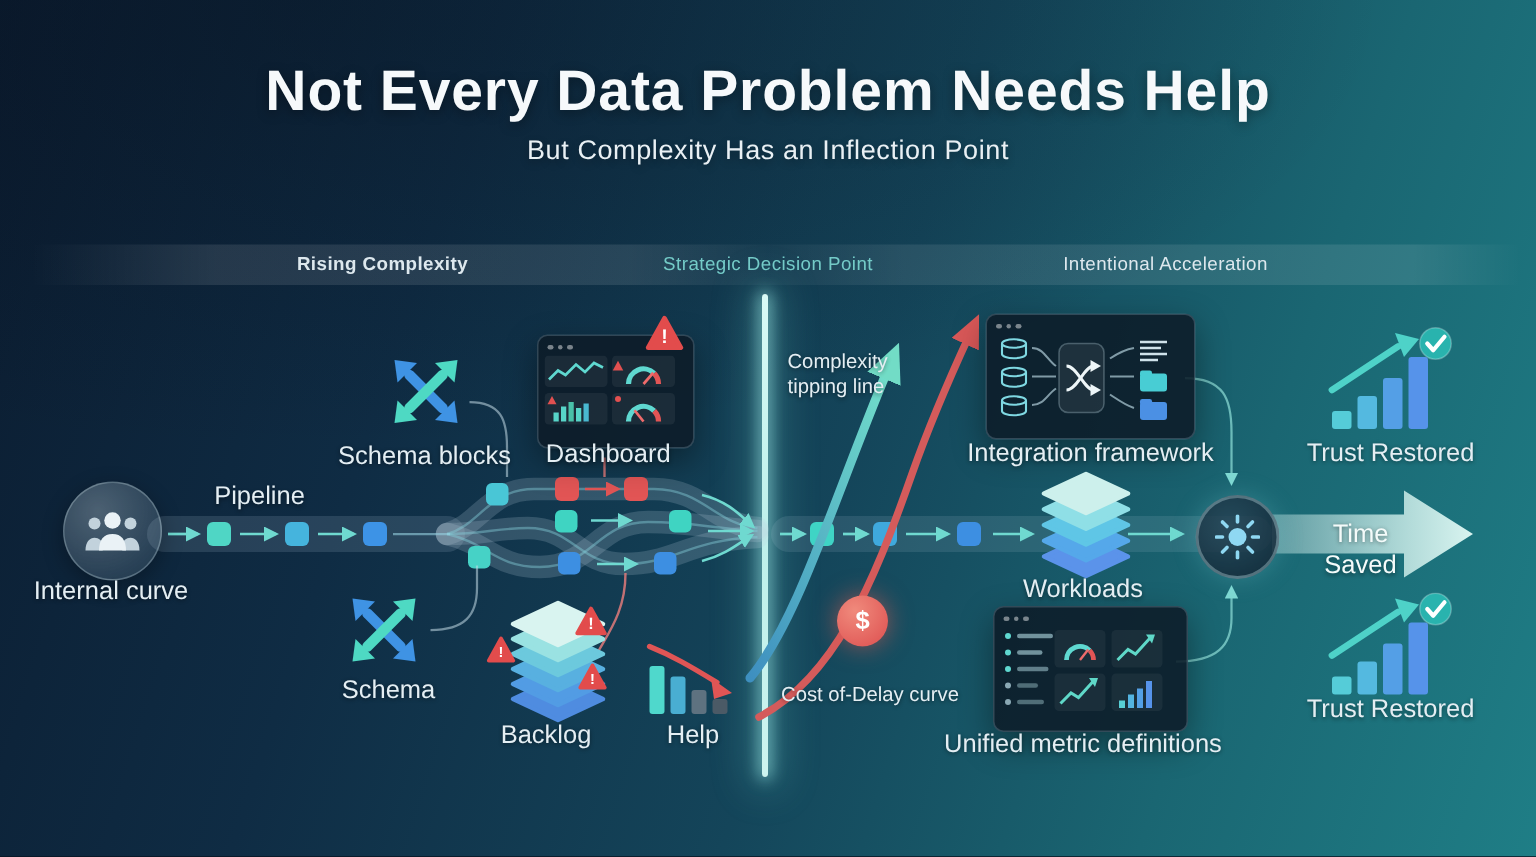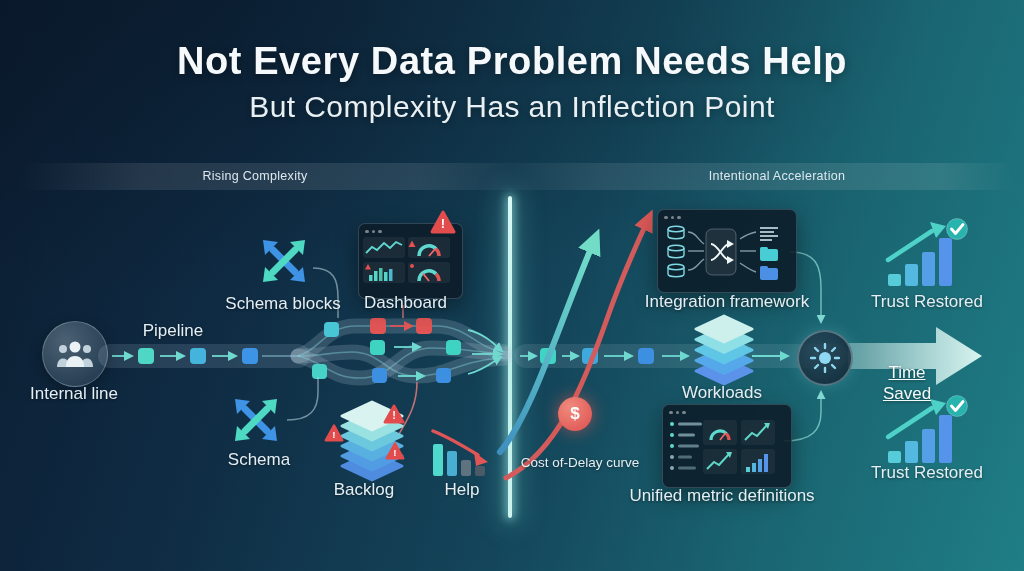--- a/index.html
+++ b/index.html
@@ -6,21 +6,21 @@
   .stage{
     position:relative;width:1024px;height:571px;overflow:hidden;
     font-family:"Liberation Sans", sans-serif;
     background:linear-gradient(108deg,#0b1c30 0%,#0f2c44 28%,#14455a 55%,#1a6672 78%,#1f7e86 100%);
   }
   .stage::after{content:"";position:absolute;inset:0;pointer-events:none;
     background:radial-gradient(1200px 500px at 20% 0%,rgba(6,14,26,.35),transparent 60%);}
   .title{position:absolute;top:40px;left:0;width:100%;text-align:center;color:#f6f9fb;
     font-size:38px;font-weight:bold;letter-spacing:.6px;text-shadow:0 2px 8px rgba(0,0,0,.35);z-index:5;}
   .subtitle{position:absolute;top:90px;left:0;width:100%;text-align:center;color:#e9f0f4;
-    font-size:30px;font-weight:normal;letter-spacing:.4px;text-shadow:0 2px 6px rgba(0,0,0,.3);z-index:5;}
+    font-size:18px;font-weight:normal;letter-spacing:.4px;text-shadow:0 2px 6px rgba(0,0,0,.3);z-index:5;}
   .laneband{position:absolute;top:163px;left:0;width:100%;height:27px;z-index:2;
     background:linear-gradient(90deg,rgba(255,255,255,0) 2%,rgba(255,255,255,.10) 14%,rgba(255,255,255,.10) 41%,rgba(255,255,255,.03) 50%,rgba(255,255,255,.09) 59%,rgba(255,255,255,.10) 92%,rgba(255,255,255,0) 99%);}
   .lane{position:absolute;top:163px;height:27px;line-height:27px;text-align:center;
     font-size:12.5px;color:#dde8ee;letter-spacing:.3px;z-index:6;}
   .lane.decision{color:#74cbc8;}
   .divider{position:absolute;left:508px;top:196px;width:4px;height:322px;border-radius:3px;z-index:3;
     background:linear-gradient(180deg,#d9faf6,#bdf0ea 50%,#cdf4ef);
     box-shadow:0 0 10px 2px rgba(160,240,235,.65),0 0 26px 8px rgba(110,215,210,.28);}
   .overlay{position:absolute;inset:0;z-index:4;}
   .node{position:absolute;z-index:6;}
@@ -46,21 +46,22 @@
 </style>
 </head>
 <body>
 
 <div class="stage">
 
   <div class="title">Not Every Data Problem Needs Help</div>
   <div class="subtitle">But Complexity Has an Inflection Point</div>
 
   <div class="laneband"></div>
-  <div class="lane" style="left:130px;width:250px;">Rising Complexity</div>
+  <div class="lane" style="left:130px;width:250px;font-weight:bold;">Rising Complexity</div>
+  <div class="lane decision" style="left:392px;width:240px;">Strategic Decision Point</div>
   <div class="lane" style="left:657px;width:240px;">Intentional Acceleration</div>
 
   <div class="divider"></div>
 
   <svg class="overlay" width="1024" height="571" viewBox="0 0 1024 571">
     <defs>
       <marker id="mA" markerUnits="userSpaceOnUse" markerWidth="10" markerHeight="10" refX="8" refY="5" orient="auto">
           <path d="M0,0 L10,5 L0,10 Z" fill="#6fd9d0"></path>
         </marker>
       <marker id="mR" markerUnits="userSpaceOnUse" markerWidth="10" markerHeight="10" refX="8" refY="5" orient="auto">
@@ -166,21 +167,21 @@
   <div class="team-circle">
     <svg width="40" height="30" viewBox="0 0 40 30">
       <circle cx="8" cy="10" r="4" fill="#c2d2dc"></circle>
       <path d="M2,28 C2,22 5,19.5 8,19.5 C11,19.5 13,21.5 13.5,24 L13.5,28 Z" fill="#c2d2dc"></path>
       <circle cx="32" cy="10" r="4" fill="#c2d2dc"></circle>
       <path d="M38,28 C38,22 35,19.5 32,19.5 C29,19.5 27,21.5 26.5,24 L26.5,28 Z" fill="#c2d2dc"></path>
       <circle cx="20" cy="8" r="5.5" fill="#eaf2f6"></circle>
       <path d="M11,28 C11,21 14,17 20,17 C26,17 29,21 29,28 Z" fill="#eaf2f6"></path>
     </svg>
   </div>
-  <div class="lbl" style="left:8px;top:383px;width:132px;">Internal line</div>
+  <div class="lbl" style="left:8px;top:383px;width:132px;">Internal curve</div>
   <div class="lbl" style="left:123px;top:320px;width:100px;">Pipeline</div>
 
   <div class="node" style="left:256px;top:233px;">
     <svg width="56" height="56" viewBox="0 0 56 56">
       <g stroke-linecap="round">
         <line x1="17" y1="17" x2="39" y2="39" stroke="#3f93e4" stroke-width="7"></line>
         <polygon points="9,22 7,7 22,9" fill="#3f93e4"></polygon>
           <polygon points="34,47 49,49 47,34" fill="#3f93e4"></polygon>
         <line x1="17" y1="39" x2="39" y2="17" stroke="#4ed9c3" stroke-width="7"></line>
         <polygon points="34,9 49,7 47,22" fill="#4ed9c3"></polygon>
@@ -277,20 +278,21 @@
       <rect x="3" y="20" width="10" height="32" rx="2" fill="#4fd8cc"></rect>
       <rect x="17" y="27" width="10" height="25" rx="2" fill="#49aed2"></rect>
       <rect x="31" y="36" width="10" height="16" rx="2" fill="#5e7280"></rect>
       <rect x="45" y="42" width="10" height="10" rx="2" fill="#4b5a66"></rect>
       <path d="M3,7 C18,13 30,20 48,31" fill="none" stroke="#e05555" stroke-width="3.5" stroke-linecap="round"></path>
       <polygon points="58,38 44,28 46,42" fill="#e05555"></polygon>
     </svg>
   </div>
   <div class="lbl" style="left:402px;top:479px;width:120px;">Help</div>
 
+  <div class="lbl left" style="left:525px;top:233px;width:100px;font-size:13.5px;">Complexity tipping line</div>
   <div class="dollar">$</div>
   <div class="lbl" style="left:515px;top:443px;width:130px;font-size:13.5px;margin-top:12px;">Cost of-Delay curve</div>
 
   <div class="win" style="left:657px;top:209px;width:130px;height:74px;">
     <div class="dots">
         <i></i>
         <i></i>
         <i></i>
       </div>
     <svg width="122" height="58" viewBox="0 0 122 58">
@@ -391,21 +393,21 @@
       <polyline points="40,51 47,44 52,47 62,36" fill="none" stroke="#5fd8c8" stroke-width="2"></polyline>
         <polygon points="59,34 65,34 63,40" fill="#5fd8c8"></polygon>
       <rect x="79" y="49" width="4" height="5" fill="#57cfd4"></rect>
         <rect x="85" y="45" width="4" height="9" fill="#53b4e0"></rect>
       <rect x="91" y="41" width="4" height="13" fill="#53a0e6"></rect>
         <rect x="97" y="36" width="4" height="18" fill="#5693ea"></rect>
     </svg>
   </div>
   <div class="lbl" style="left:612px;top:485px;width:220px;">Unified metric definitions</div>
 
-  <div class="lbl" style="left:862px;top:362px;width:90px;color:#f4fbfa;text-decoration:underline;">Time Saved</div>
+  <div class="lbl" style="left:862px;top:345px;width:90px;color:#f4fbfa;">Time Saved</div>
 
   <div class="node" style="left:884px;top:218px;">
     <svg width="86" height="72" viewBox="0 0 86 72">
       <rect x="4" y="56" width="13" height="12" rx="2" fill="#55ccd8"></rect>
       <rect x="21" y="46" width="13" height="22" rx="2" fill="#54b9e0"></rect>
       <rect x="38" y="34" width="13" height="34" rx="2" fill="#549fe6"></rect>
       <rect x="55" y="20" width="13" height="48" rx="2" fill="#5693ea"></rect>
       <line x1="4" y1="42" x2="48" y2="13" stroke="#4ed2c8" stroke-width="4.5" stroke-linecap="round"></line>
       <polygon points="46,4 62,8 52,20" fill="#4ed2c8"></polygon>
       <circle cx="73" cy="11" r="10.5" fill="#29b3ae" stroke="rgba(255,255,255,0.25)"></circle>

